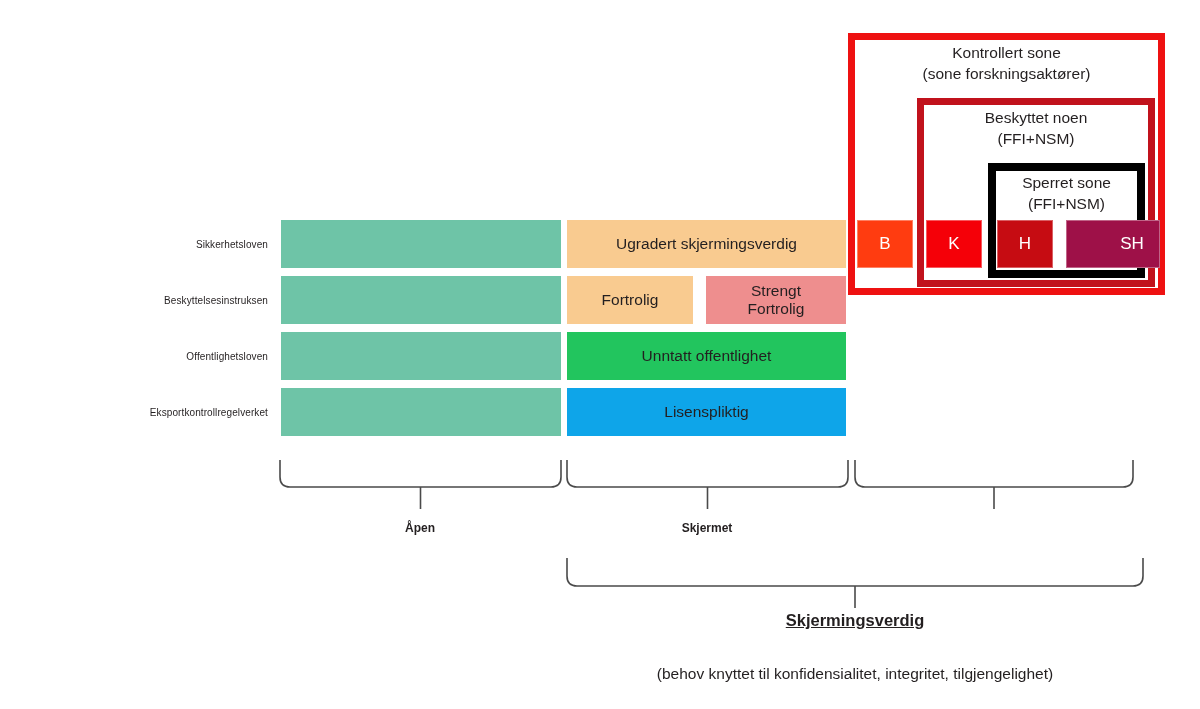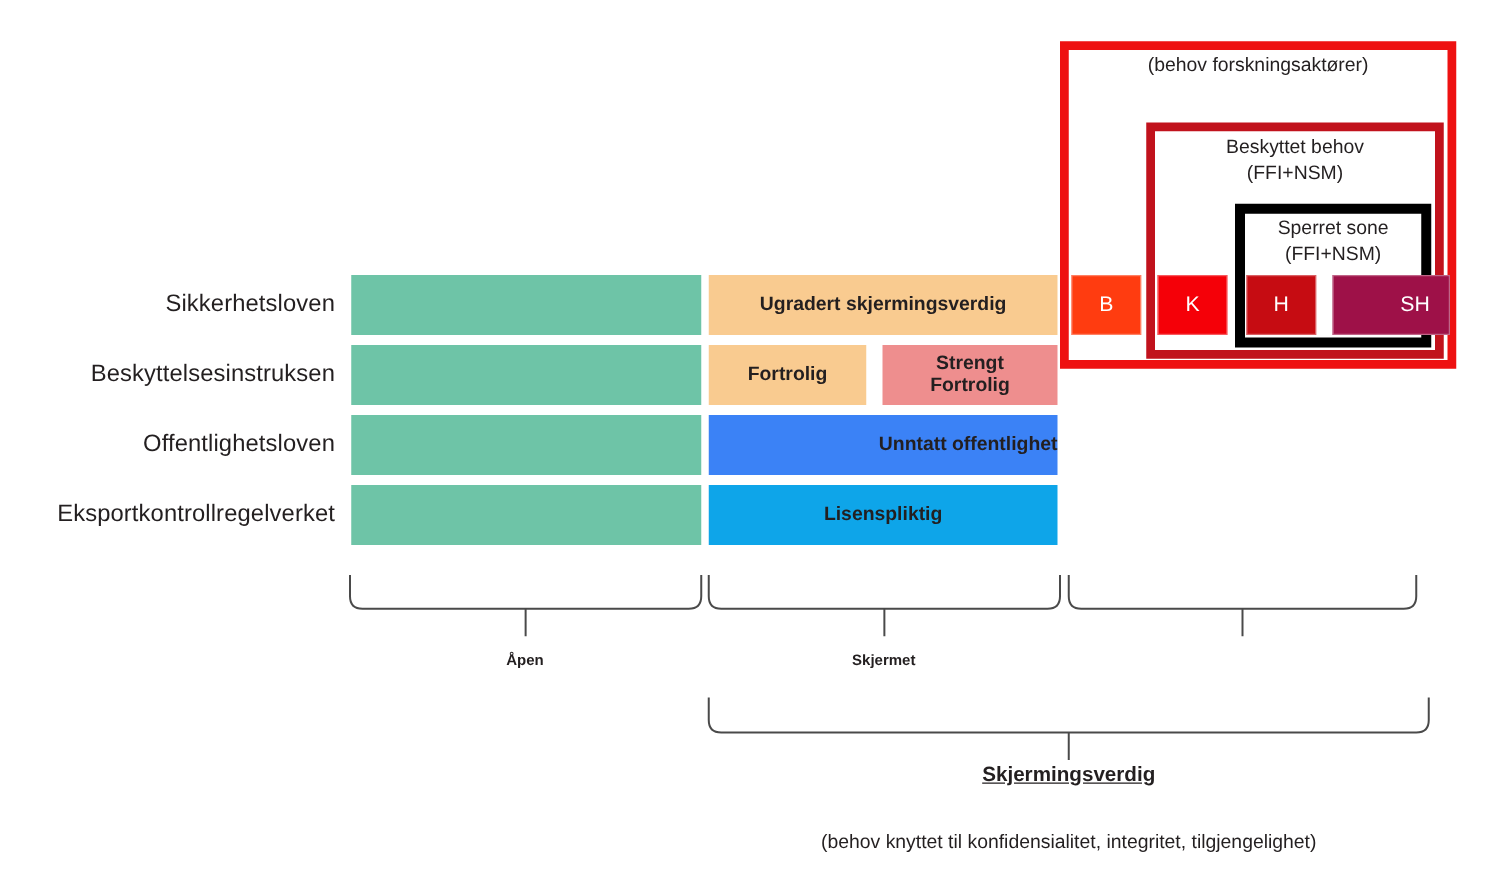--- a/index.html
+++ b/index.html
@@ -8,26 +8,26 @@
     width:1200px;height:709px;
     background:#ffffff;
     font-family:"Liberation Sans", sans-serif;
     color:#231f20;
     overflow:hidden;
   }
   .row-label{
     position:absolute;
     left:0;width:268px;height:48px;
     display:flex;align-items:center;justify-content:flex-end;
-    font-size:19px;letter-spacing:0.1px;
+    font-size:10px;letter-spacing:0.1px;
   }
   .bar{
     position:absolute;height:48px;
     display:flex;align-items:center;justify-content:center;
-    font-size:15.5px;text-align:center;line-height:18px;font-weight:bold;
+    font-size:15.5px;text-align:center;line-height:18px;
   }
   .bar.green{left:281px;width:280px;}
   .bar.orange-full{left:567px;width:279px;}
   .zone-box{position:absolute;box-sizing:border-box;background:transparent;}
   .zone-title{
     position:absolute;text-align:center;
     font-size:15.5px;line-height:21px;
   }
   .sq{
     position:absolute;top:220px;width:56px;height:48px;
@@ -68,36 +68,37 @@
 
   <div class="bar orange-full" style="top: 220px; background-color: rgb(249, 203, 144);">
     <span>Ugradert skjermingsverdig</span>
   </div>
   <div class="bar" style="top: 276px; left: 567px; width: 126px; background-color: rgb(249, 203, 144);">
     <span>Fortrolig</span>
   </div>
   <div class="bar" style="top: 276px; left: 706px; width: 140px; background-color: rgb(238, 142, 142);">
     <span class="wrap-narrow">Strengt Fortrolig</span>
   </div>
-  <div class="bar orange-full" style="top: 332px; background-color: #3b82f6; justify-content: flex-end;">
+  <div class="bar orange-full" style="top: 332px; background-color: #22c55e;">
     <span>Unntatt offentlighet</span>
   </div>
   <div class="bar orange-full" style="top: 388px; background-color: #0ea5e9;">
     <span>Lisenspliktig</span>
   </div>
 
   <div class="zone-box" style="left: 848px; top: 33px; width: 317px; height: 262px; border: 7px solid rgb(238, 17, 17);"></div>
   <div class="zone-box" style="left: 917px; top: 98px; width: 238px; height: 189px; border: 7px solid rgb(193, 18, 28);"></div>
   <div class="zone-box" style="left: 988px; top: 163px; width: 157px; height: 115px; border: 8px solid rgb(0, 0, 0);"></div>
 
   <div class="zone-title" style="left:848px;top:42px;width:317px">
-    <div>(behov forskningsaktører)</div>
+    <div>Kontrollert sone</div>
+    <div>(sone forskningsaktører)</div>
   </div>
   <div class="zone-title" style="left:917px;top:107px;width:238px">
-    <div>Beskyttet behov</div>
+    <div>Beskyttet noen</div>
     <div>(FFI+NSM)</div>
   </div>
   <div class="zone-title" style="left:988px;top:172px;width:157px">
     <div>Sperret sone</div>
     <div>(FFI+NSM)</div>
   </div>
 
   <div class="sq" style="left: 857px; background-color: rgb(255, 60, 16);">
     <span>B</span>
   </div>

